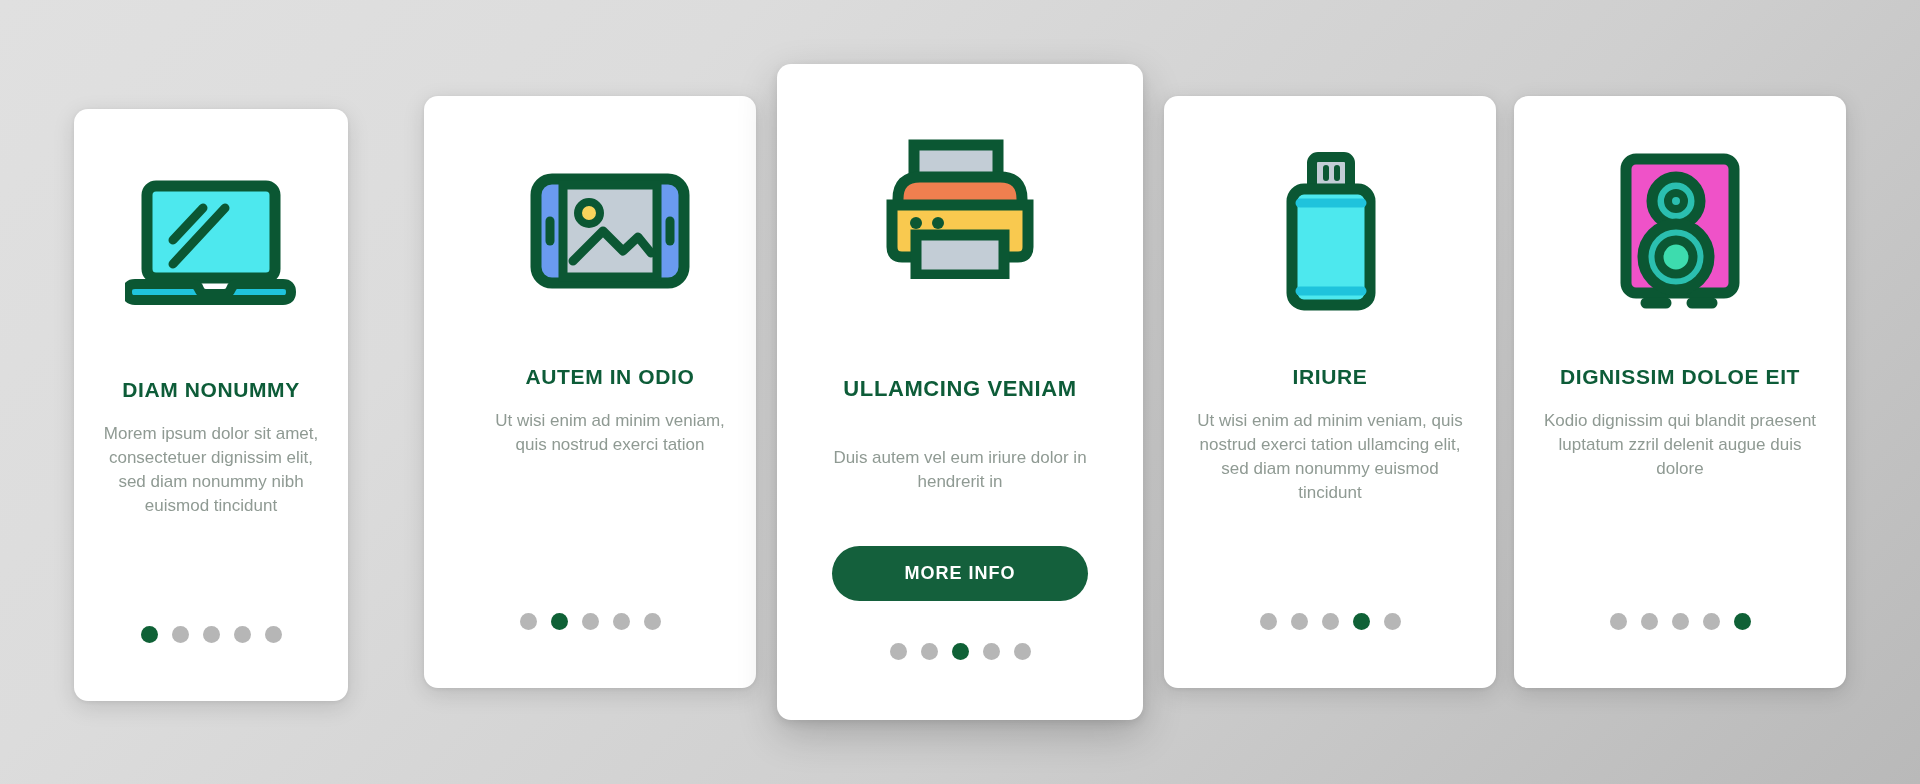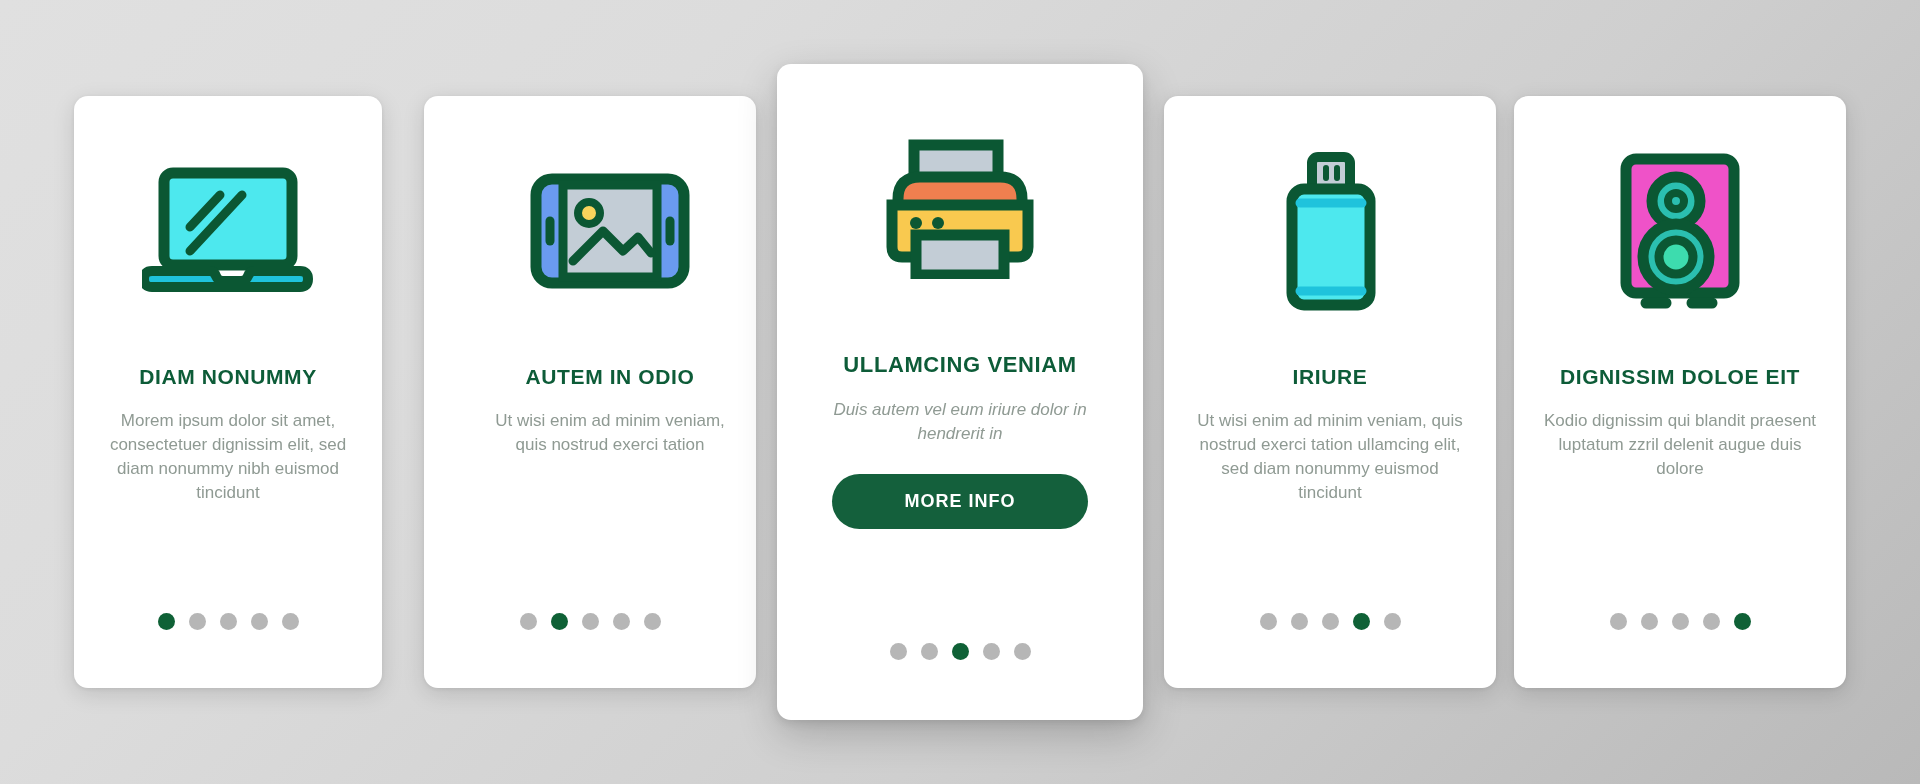--- a/index.html
+++ b/index.html
@@ -36,24 +36,24 @@
     background: #ffffff;
     border-radius: 14px;
     box-sizing: border-box;
     display: flex;
     flex-direction: column;
     align-items: center;
     box-shadow: 0 6px 22px rgba(0,0,0,0.13), 0 1px 4px rgba(0,0,0,0.07);
   }
 
   
-  .card.c0 { left: 74px;   top: 96px;  width: 308px; height: 592px; align-items: center; }
+  .card.c0 { left: 74px;   top: 109px;  width: 274px; height: 592px; align-items: center; }
   .card.c1 { left: 424px;  top: 96px;  width: 332px; height: 592px; padding-left: 40px; }
   .card.c2 { left: 777px;  top: 64px;  width: 366px; height: 656px;
-             box-shadow: 0 14px 40px rgba(0,0,0,0.20), 0 3px 10px rgba(0,0,0,0.10); }
+             box-shadow: 0 14px 40px rgba(0,0,0,0.20), 0 3px 10px rgba(0,0,0,0.10); gap: 24px; }
   .card.c3 { left: 1164px; top: 96px;  width: 332px; height: 592px; }
   .card.c4 { left: 1514px; top: 96px;  width: 332px; height: 592px; }
 
   .icon-wrap {
     flex: 0 0 auto;
     display: flex;
     align-items: center;
     justify-content: center;
     width: 100%;
   }
@@ -77,21 +77,21 @@
 
   .card-body {
     color: #8f9a93;
     font-size: 17px;
     line-height: 1.42;
     text-align: center;
     margin-top: 22px;
     padding: 0 28px;
     box-sizing: border-box;
   }
-  .card.c2 .card-body { padding: 0 44px; font-style: italic; }
+  .card.c2 .card-body { padding: 0 44px; }
 
   .cta {
     margin-top: 28px;
     background: #14603c;
     color: #ffffff;
     border: none;
     border-radius: 28px;
     font-family: "Liberation Sans", sans-serif;
     font-weight: bold;
     font-size: 18px;

